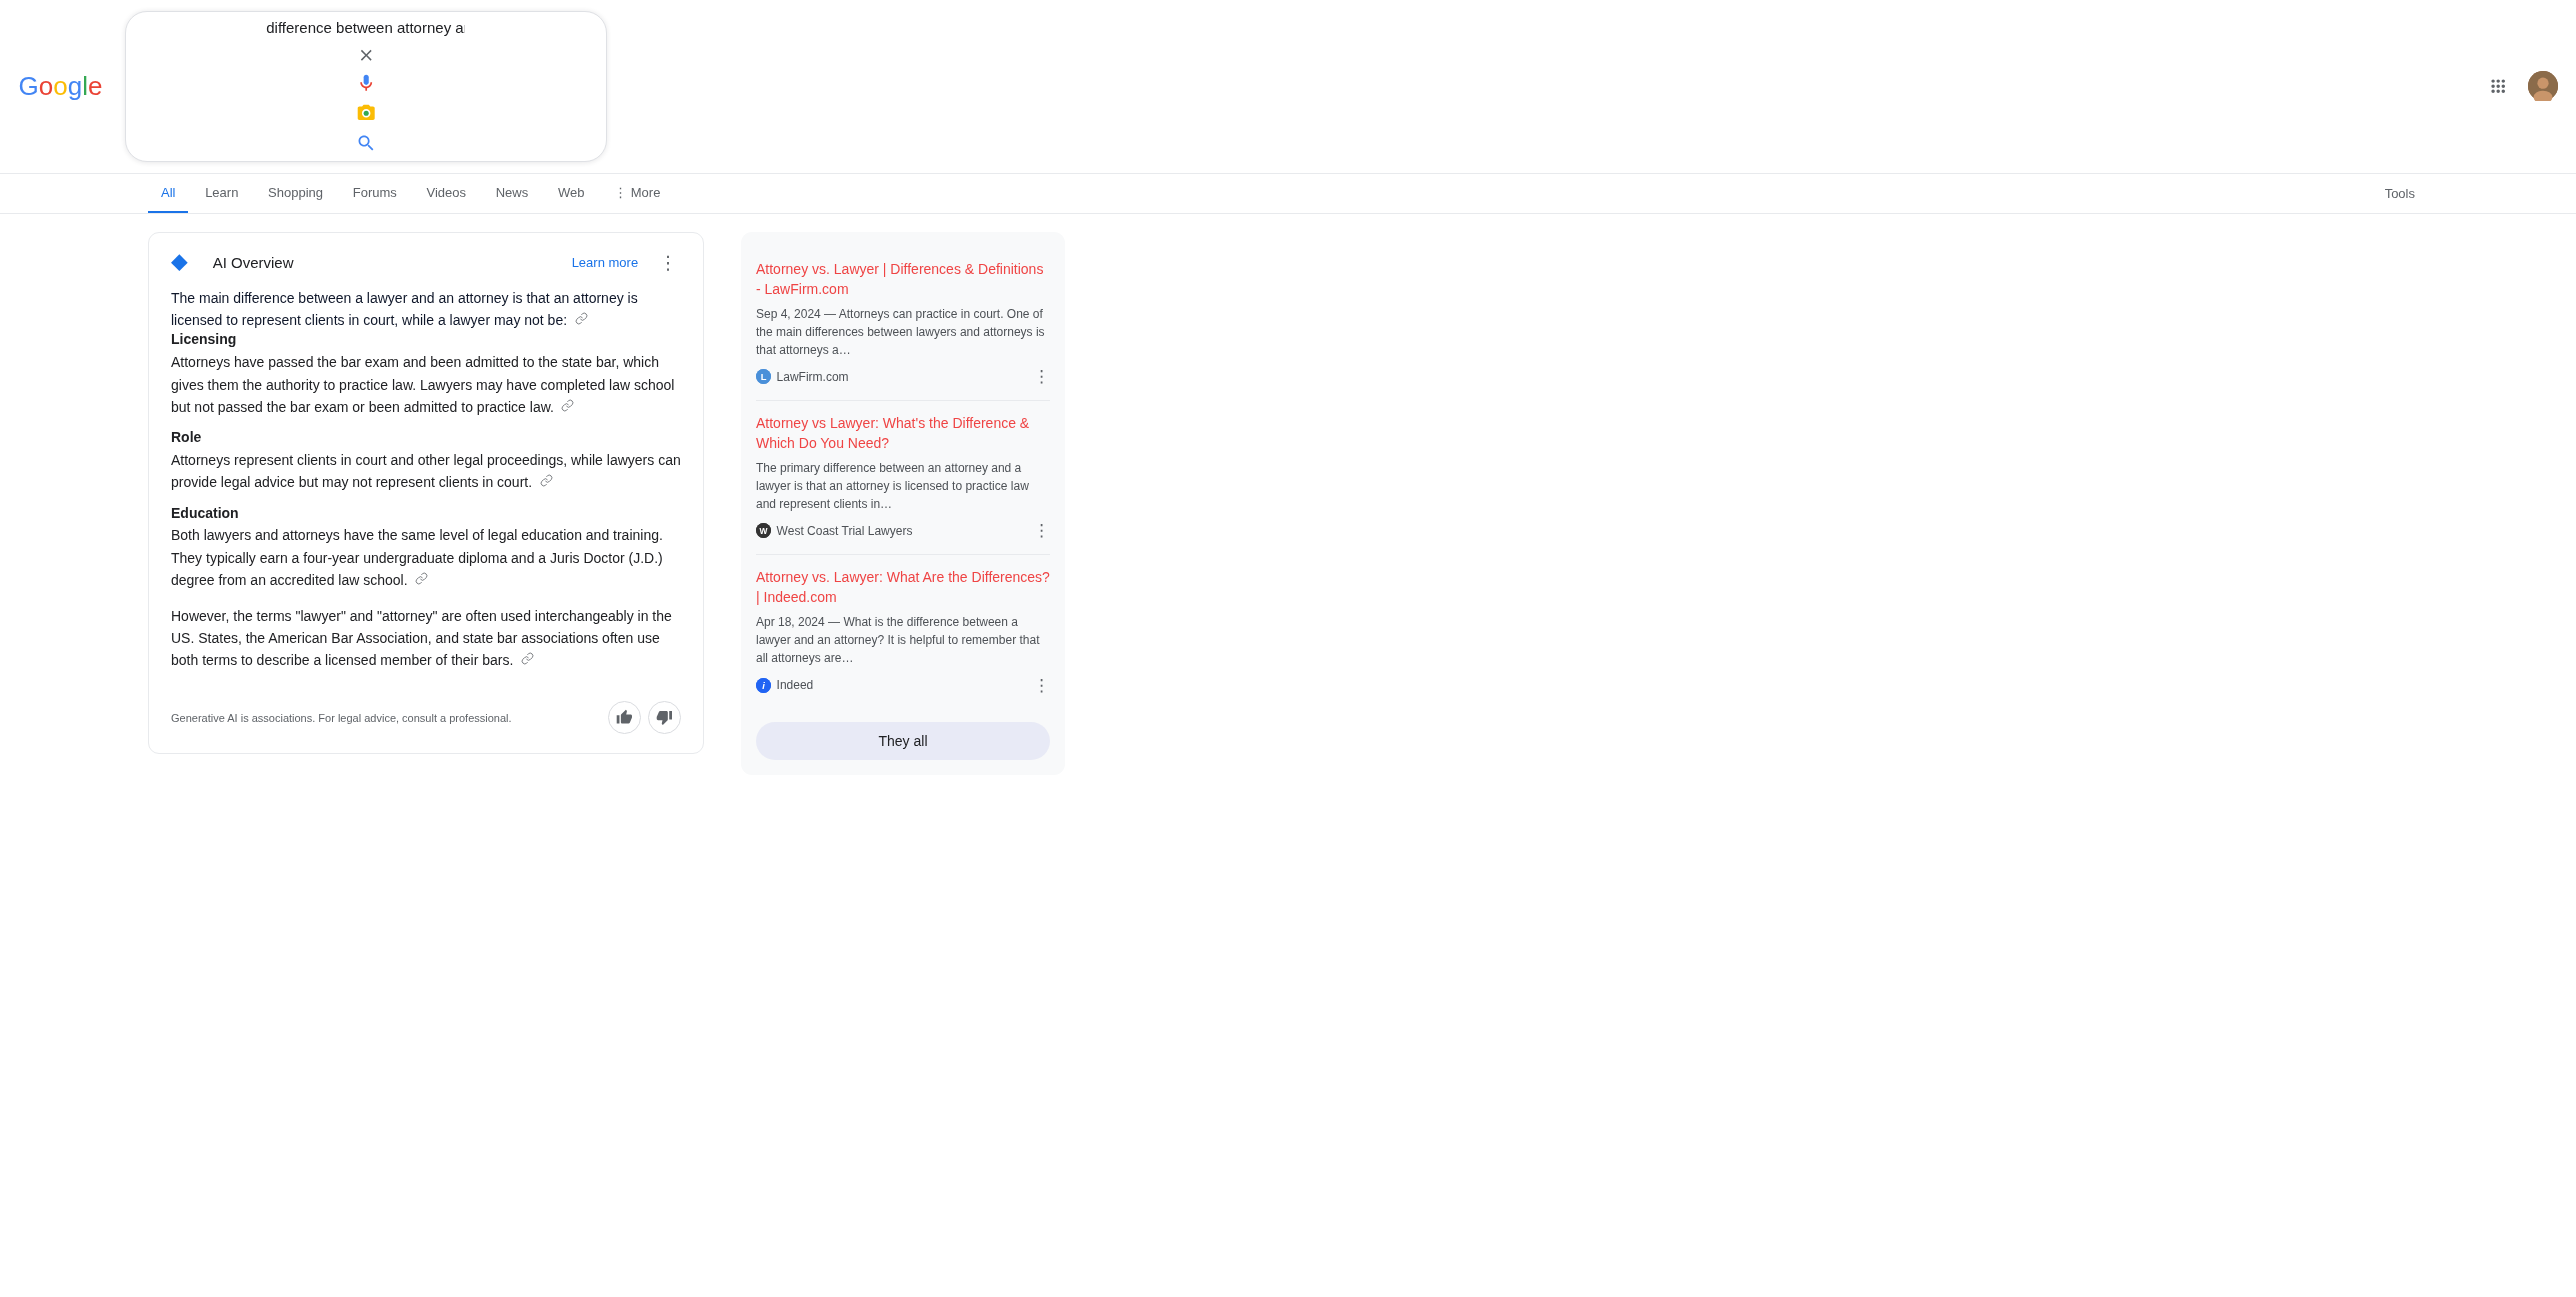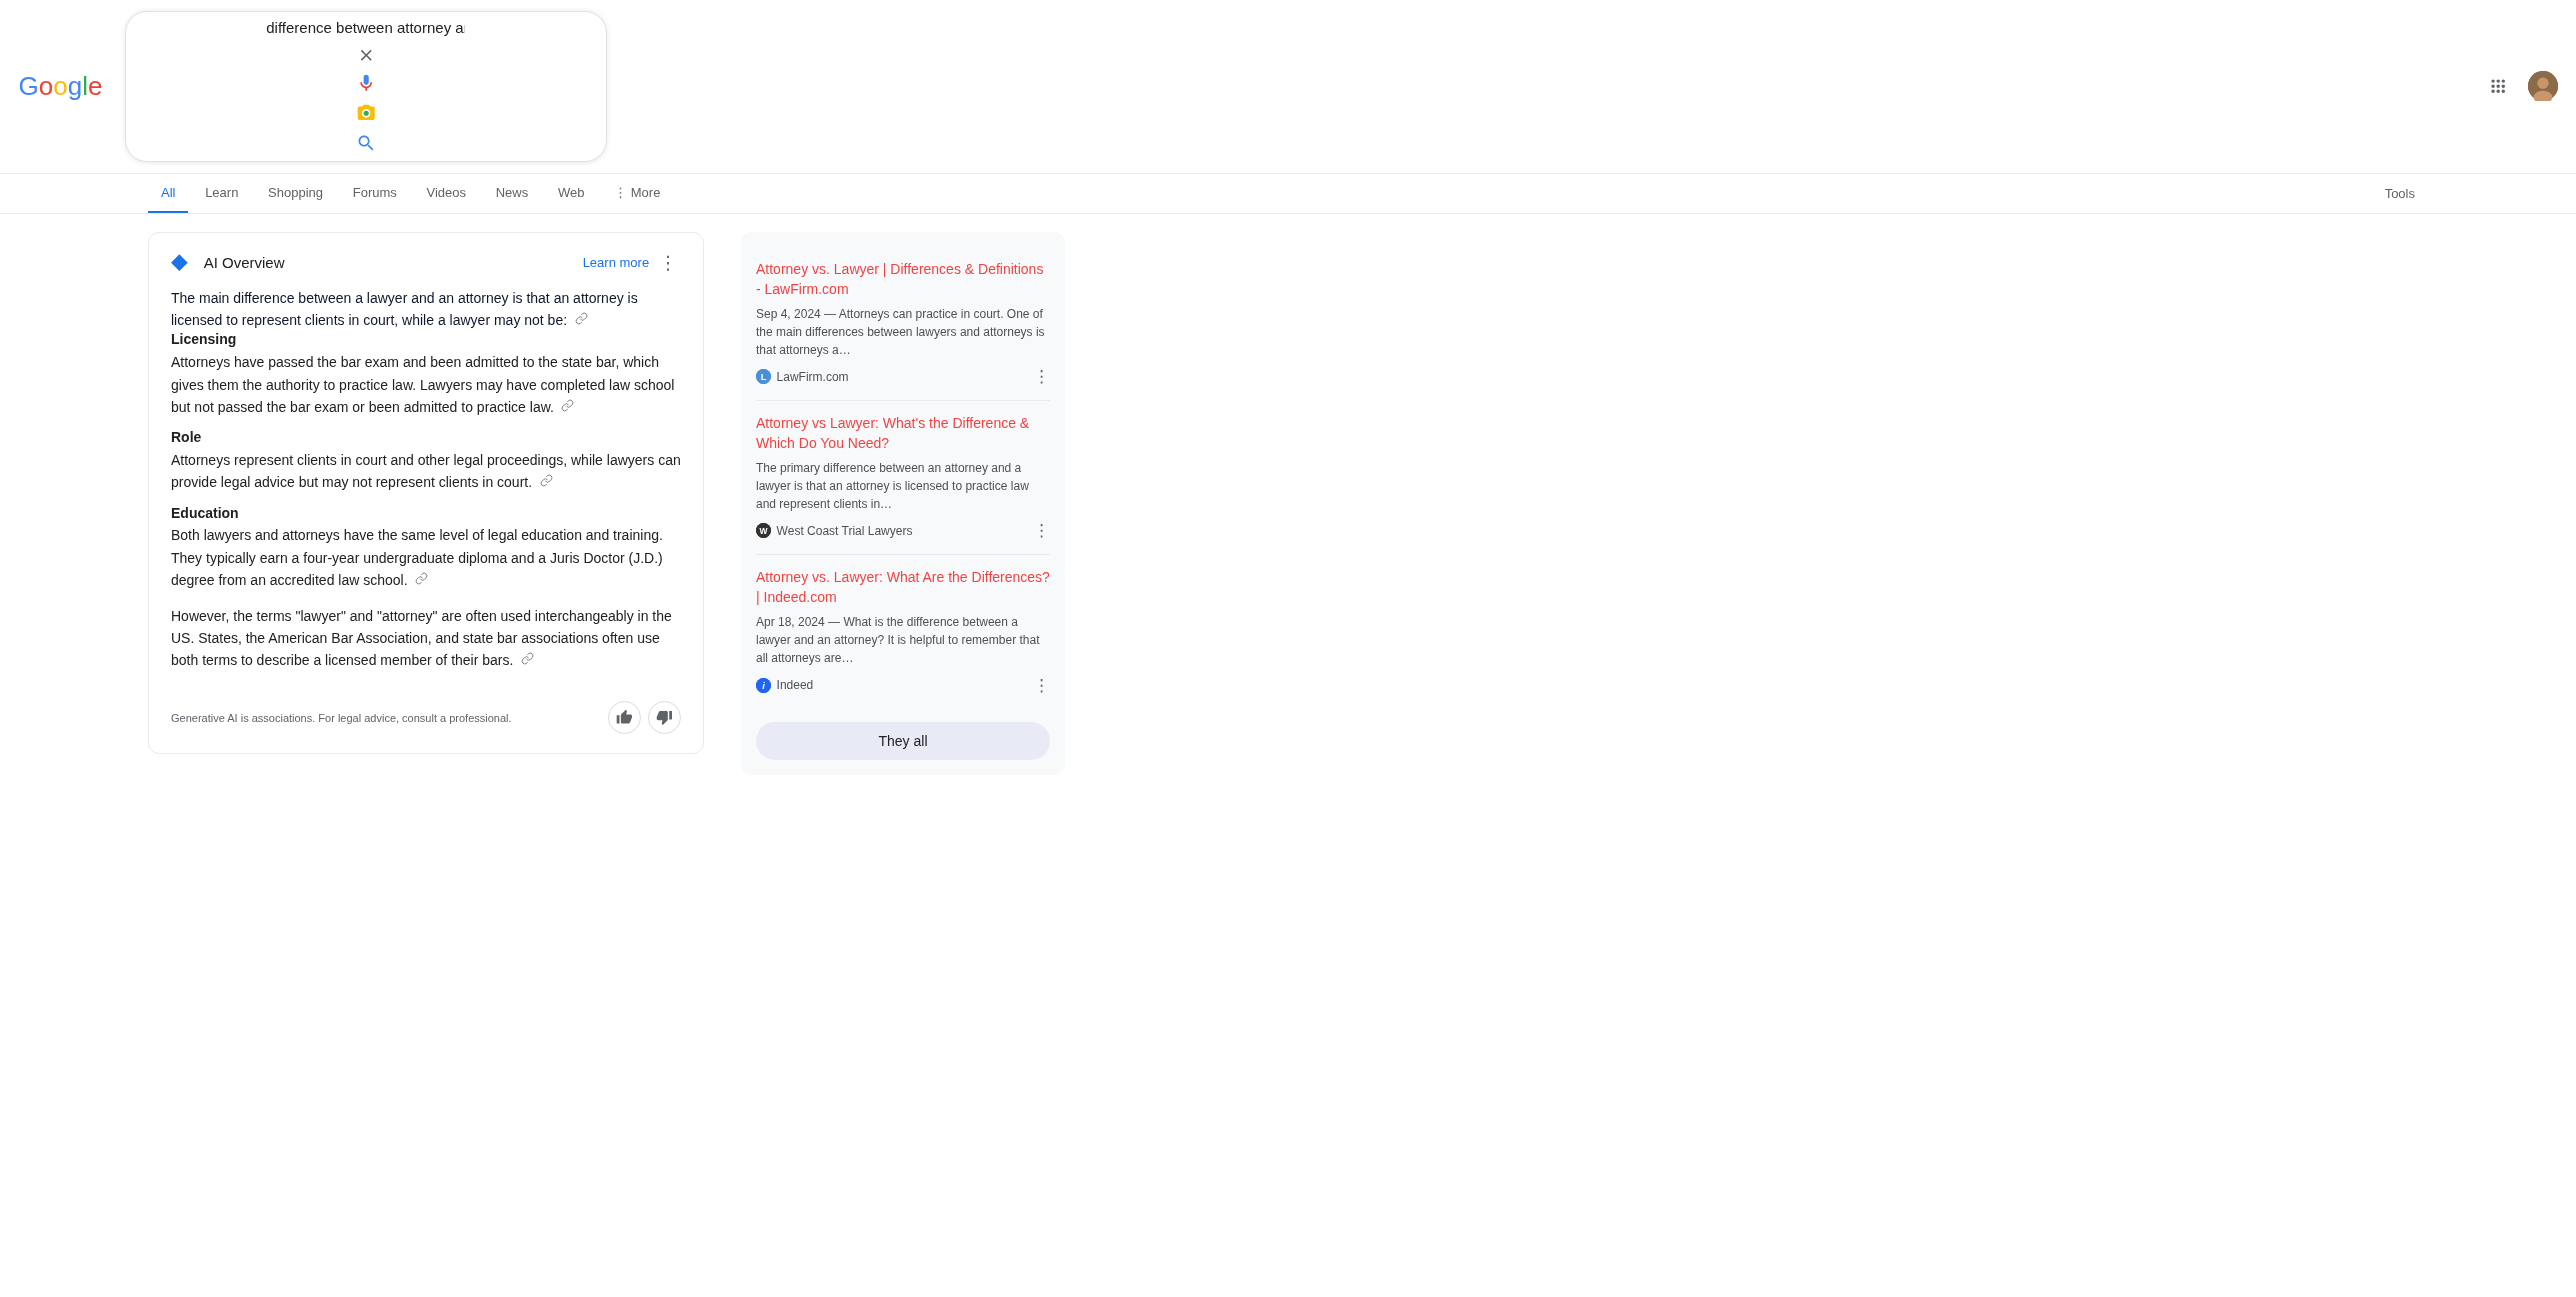--- a/index.html
+++ b/index.html
@@ -118,30 +118,30 @@
     }
     .ai-overview-header {
       display: flex;
       align-items: center;
       justify-content: space-between;
       margin-bottom: 13px;
     }
     .ai-overview-title-area {
       display: flex;
       align-items: center;
-      gap: 16px;
+      gap: 25px;
     }
     .ai-diamond {
       width: 16.7px;
       height: 16.7px;
       background: #1a73e8;
       clip-path: polygon(50% 0%, 100% 50%, 50% 100%, 0% 50%);
     }
     .ai-overview-title { font-size: 15px; font-weight: 500; color: #202124; }
-    .ai-header-right { display: flex; align-items: center; gap: 6px; }
+    .ai-header-right { display: flex; align-items: center; gap: 17px; }
     .learn-more-link { color: #1a73e8; font-size: 13px; cursor: pointer; text-decoration: none; }
     .three-dots-btn { background: none; border: none; cursor: pointer; color: #5f6368; font-size: 18.5px; padding: 0 3.7px; }
 
     .ai-main-text { font-size: 14px; color: #0f172a; line-height: 1.6; }
     .link-icon { display: inline-flex; align-items: center; margin-left: 3.7px; cursor: pointer; }
 
     .ai-section { margin-bottom: 11px; }
     .ai-section-title { font-size: 14px; font-weight: 700; margin-bottom: 3.7px; color: #202124; }
     .ai-section-text { font-size: 14px; color: #202124; line-height: 1.6; }
 

